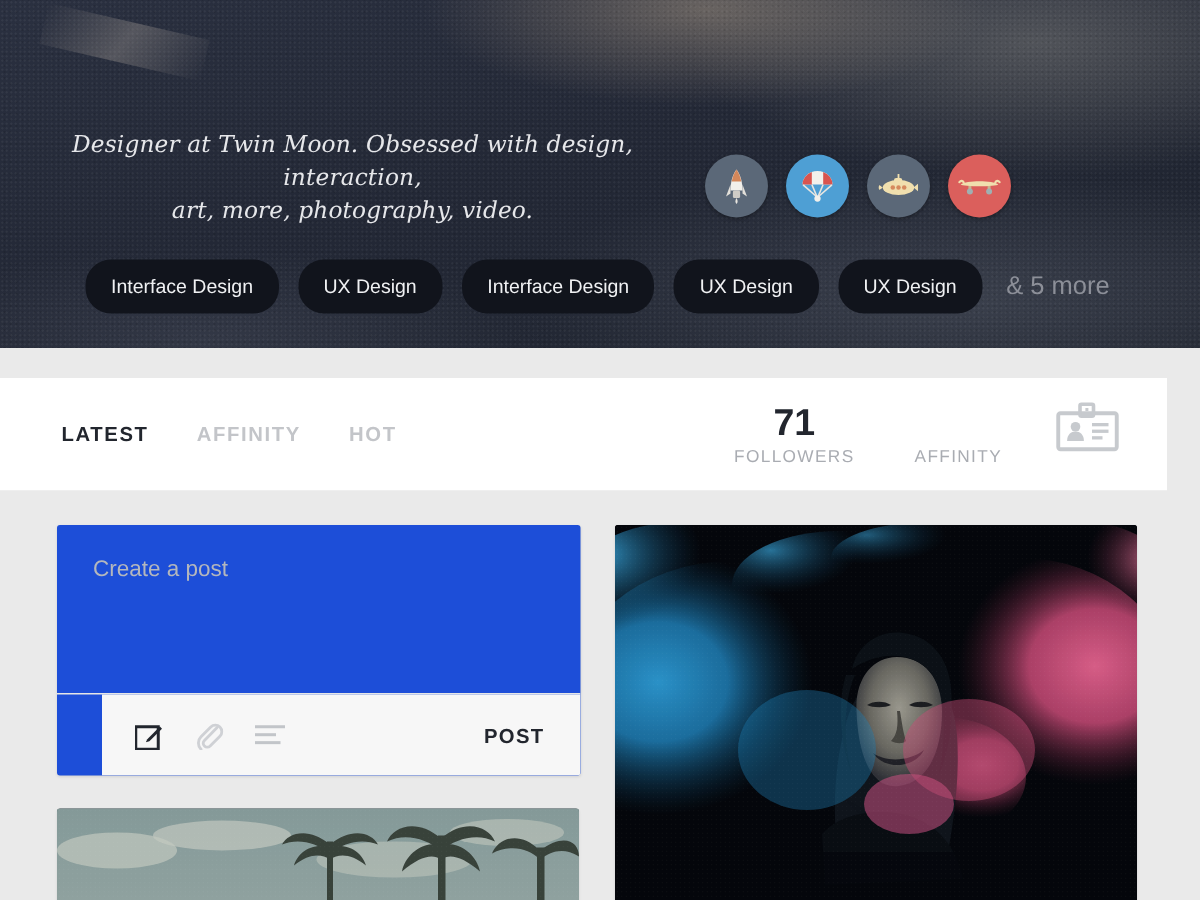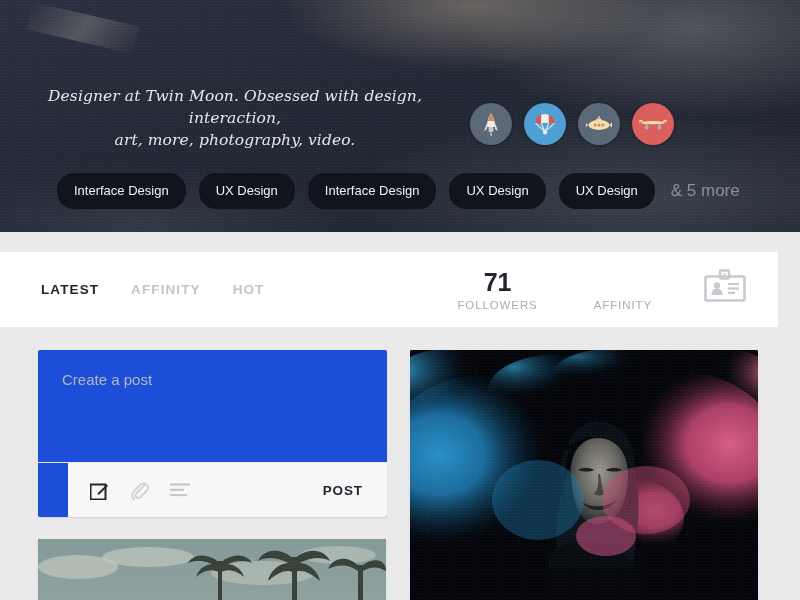--- a/index.html
+++ b/index.html
@@ -112,21 +112,21 @@
     font-size: 13.5px;
     letter-spacing: 1.1px;
     font-weight: bold;
     color: #c3c5c9;
     cursor: pointer;
   }
   .nav-tab.active { color: #22262e; }
 
   .nav-right {
     margin-left: auto;
-    display: flex; align-items: flex-end; gap: 16px;
+    display: flex; align-items: flex-end; gap: 0;
   }
   .stat {
     text-align: center;
     padding: 0 20px;
     cursor: pointer;
   }
   .stat-num {
     font-size: 25px;
     font-weight: bold;
     color: #22262e;

